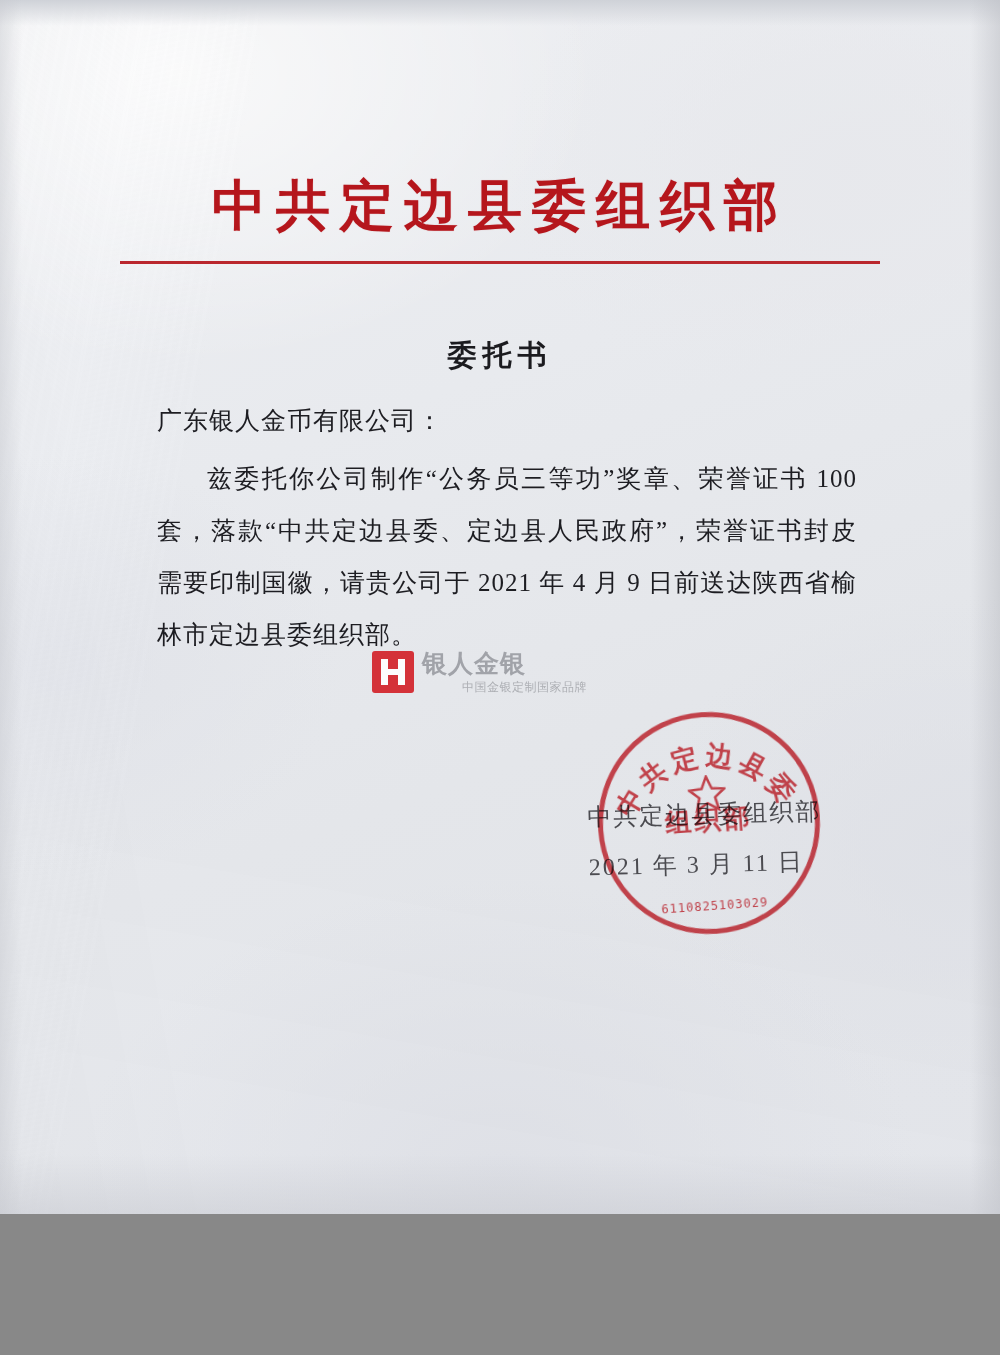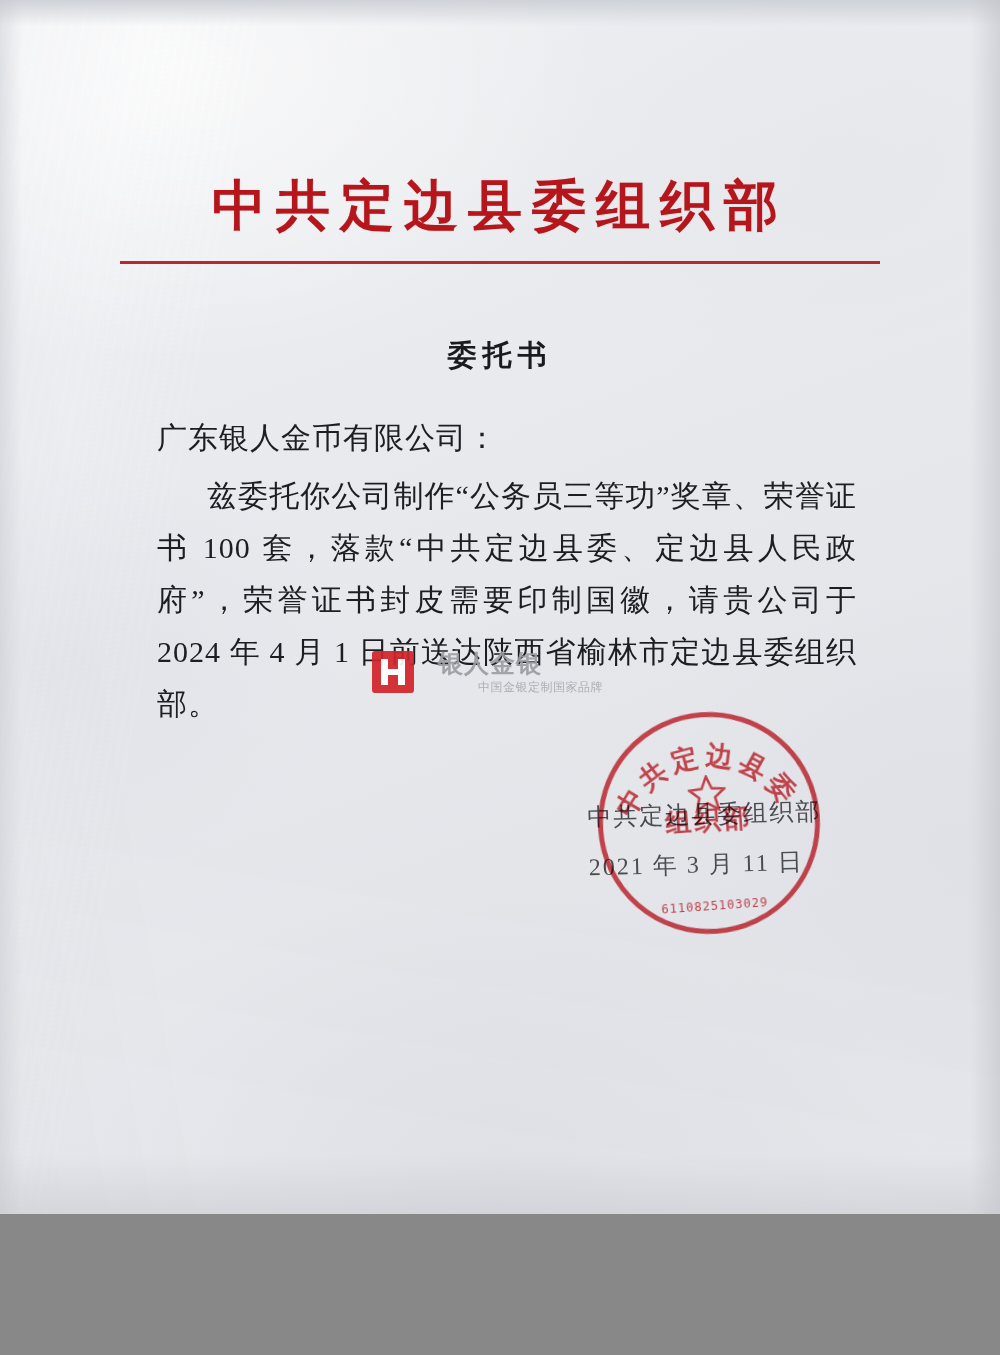--- a/index.html
+++ b/index.html
@@ -100,46 +100,46 @@
     font-weight: 700;
     font-size: 29px;
     letter-spacing: 6px;
     color: #1b1b1f;
     margin-top: 48px;
   }
 
   
   .body-block {
     position: absolute;
-    top: 412px;
+    top: 395px;
     left: 157px;
     width: 700px;
     color: #1d1d22;
-    font-size: 30px;
+    font-size: 25px;
     line-height: 52px;
     letter-spacing: 1px;
   }
   .addressee {
     margin: 0 0 6px 0;
   }
   .para {
     margin: 0;
     text-indent: 50px;
     text-align: justify;
   }
 
   
   .watermark {
     position: absolute;
     top: 650px;
     left: 372px;
     width: 250px;
     display: flex;
     align-items: center;
-    gap: 24px;
+    gap: 8px;
     opacity: .92;
   }
   .wm-mark {
     width: 42px; height: 42px;
     background: #d3232a;
     border-radius: 3px;
     position: relative;
     flex: 0 0 auto;
   }
   .wm-mark::before, .wm-mark::after {
@@ -260,21 +260,21 @@
 
   <div class="letterhead">
     <div class="letterhead-title">中共定边县委组织部</div>
     <div class="letterhead-rule"></div>
   </div>
 
   <div class="doc-title">委托书</div>
 
   <div class="body-block">
     <p class="addressee">广东银人金币有限公司：</p>
-    <p class="para">兹委托你公司制作“公务员三等功”奖章、荣誉证书 100 套，落款“中共定边县委、定边县人民政府”，荣誉证书封皮需要印制国徽，请贵公司于 2024 年 4 月 1 日前送达陕西省榆林市定边县委组织部。</p>
+    <p class="para">兹委托你公司制作“公务员三等功”奖章、荣誉证书 100 套，落款“中共定边县委、定边县人民政府”，荣誉证书封皮需要印制国徽，请贵公司于 2021 年 4 月 9 日前送达陕西省榆林市定边县委组织部。</p>
   </div>
 
   <div class="watermark">
     <div class="wm-mark">
       <div class="wm-bar"></div>
     </div>
     <div class="wm-text">
       <div class="wm-name">银人金银</div>
       <div class="wm-sub">中国金银定制国家品牌</div>
     </div>

